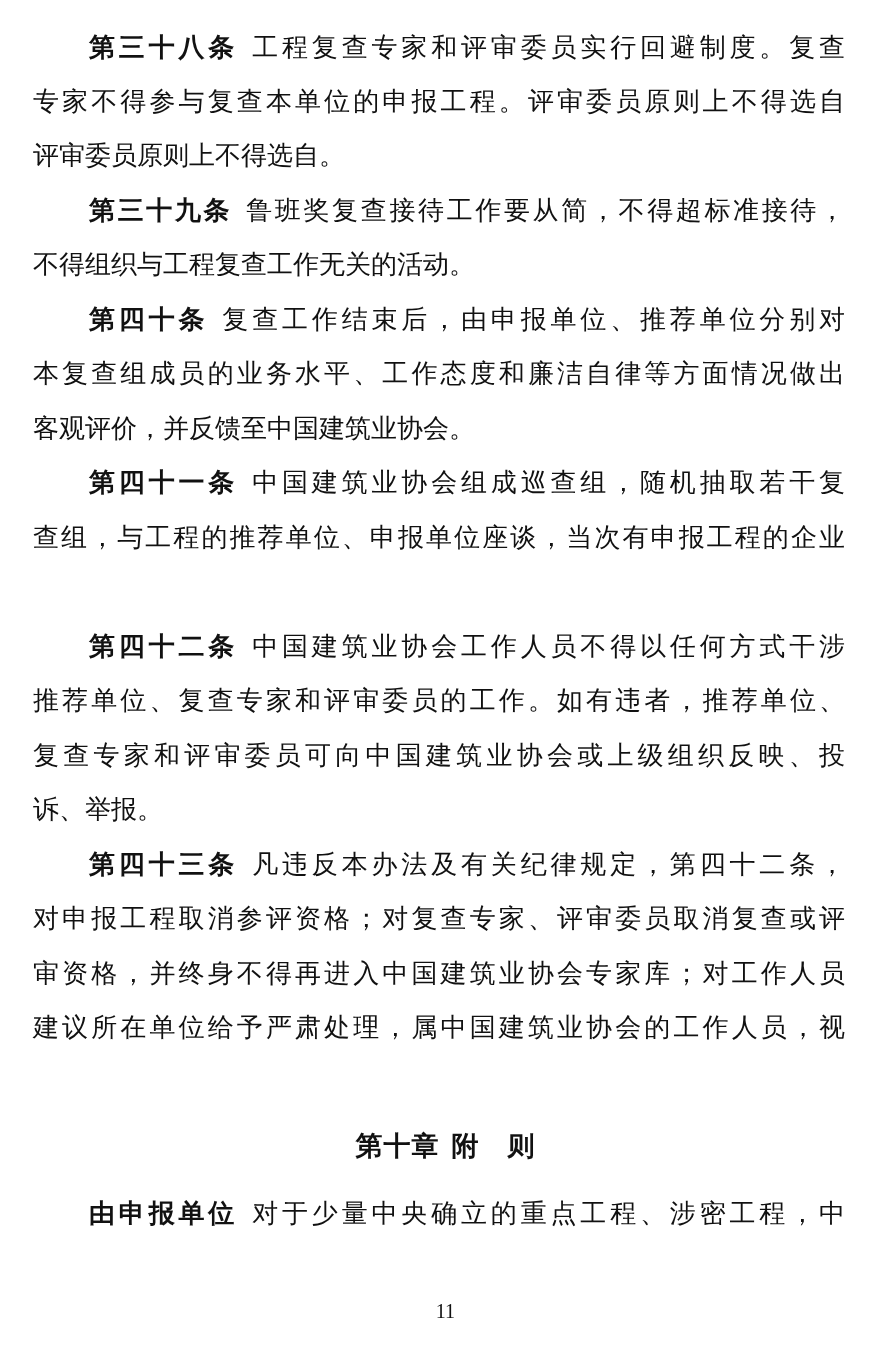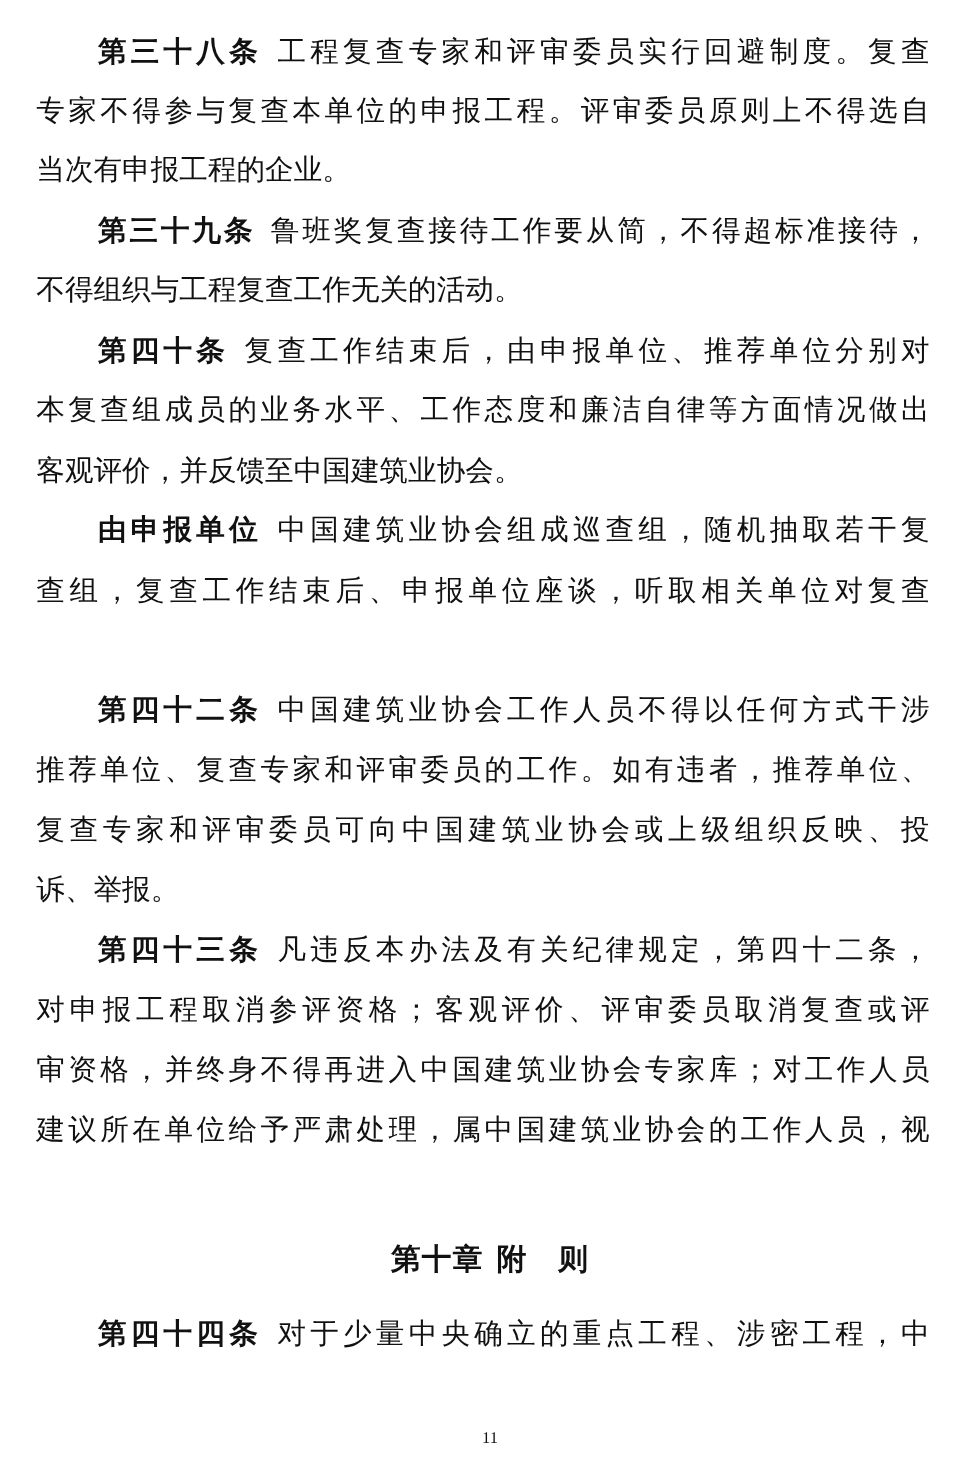--- a/index.html
+++ b/index.html
@@ -11,49 +11,49 @@
             text-align: justify; text-align-last: justify; letter-spacing: 0; }
     .line.first { left: 89px; width: 756px; }
     .line.last { text-align-last: left; }
     .head { font-family: "DejaVu Sans", "Liberation Sans", sans-serif; font-weight: bold;
             font-size: 26px; margin-right: 14px; }
     .chapter { position: absolute; left: 0; width: 891px; top: 1119px; height: 54px;
                text-align: center; font-family: "DejaVu Sans", "Liberation Sans", sans-serif;
                font-weight: bold; font-size: 27px; line-height: 54px; letter-spacing: 1px; }
     .chapter .gap { display: inline-block; width: 28px; }
     .pnum { position: absolute; left: 0; width: 891px; top: 1300px; text-align: center;
-            font-family: "Liberation Serif", serif; font-size: 15px; }
+            font-family: "Liberation Serif", serif; font-size: 20px; }
   </style>
 </head>
 <body>
 
 <div class="page">
 
   <div class="line first" style="top:20px"><span class="head">第三十八条</span><span>工程复查专家和评审委员实行回避制度。复查</span></div>
   <div class="line" style="top:74px"><span>专家不得参与复查本单位的申报工程。评审委员原则上不得选自</span></div>
-  <div class="line last" style="top:128px"><span>当次有申报工程的企业。</span></div>
+  <div class="line last" style="top:128px"><span>评审委员原则上不得选自。</span></div>
 
   <div class="line first" style="top:183px"><span class="head">第三十九条</span><span>鲁班奖复查接待工作要从简，不得超标准接待，</span></div>
   <div class="line last" style="top:237px"><span>不得组织与工程复查工作无关的活动。</span></div>
 
   <div class="line first" style="top:292px"><span class="head">第四十条</span><span>复查工作结束后，由申报单位、推荐单位分别对</span></div>
   <div class="line" style="top:346px"><span>本复查组成员的业务水平、工作态度和廉洁自律等方面情况做出</span></div>
   <div class="line last" style="top:401px"><span>客观评价，并反馈至中国建筑业协会。</span></div>
 
-  <div class="line first" style="top:455px"><span class="head">由申报单位</span><span>中国建筑业协会组成巡查组，随机抽取若干复</span></div>
-  <div class="line" style="top:510px"><span>查组，复查工作结束后、申报单位座谈，听取相关单位对复查</span></div>
+  <div class="line first" style="top:455px"><span class="head">第四十一条</span><span>中国建筑业协会组成巡查组，随机抽取若干复</span></div>
+  <div class="line" style="top:510px"><span>查组，与工程的推荐单位、申报单位座谈，当次有申报工程的企业</span></div>
 
   <div class="line first" style="top:619px"><span class="head">第四十二条</span><span>中国建筑业协会工作人员不得以任何方式干涉</span></div>
   <div class="line" style="top:673px"><span>推荐单位、复查专家和评审委员的工作。如有违者，推荐单位、</span></div>
   <div class="line" style="top:728px"><span>复查专家和评审委员可向中国建筑业协会或上级组织反映、投</span></div>
   <div class="line last" style="top:782px"><span>诉、举报。</span></div>
 
   <div class="line first" style="top:837px"><span class="head">第四十三条</span><span>凡违反本办法及有关纪律规定，第四十二条，</span></div>
-  <div class="line" style="top:891px"><span>对申报工程取消参评资格；客观评价、评审委员取消复查或评</span></div>
+  <div class="line" style="top:891px"><span>对申报工程取消参评资格；对复查专家、评审委员取消复查或评</span></div>
   <div class="line" style="top:946px"><span>审资格，并终身不得再进入中国建筑业协会专家库；对工作人员</span></div>
   <div class="line" style="top:1000px"><span>建议所在单位给予严肃处理，属中国建筑业协会的工作人员，视</span></div>
 
   <div class="chapter"><span>第十章</span><span style="display:inline-block;width:12px"></span><span>附</span><span class="gap"></span><span>则</span></div>
 
-  <div class="line first" style="top:1186px"><span class="head">第四十四条</span><span>对于少量中央确立的重点工程、涉密工程，中</span></div>
+  <div class="line first" style="top:1186px"><span class="head">由申报单位</span><span>对于少量中央确立的重点工程、涉密工程，中</span></div>
 
   <div class="pnum">11</div>
 </div>
 
 </body></html>

